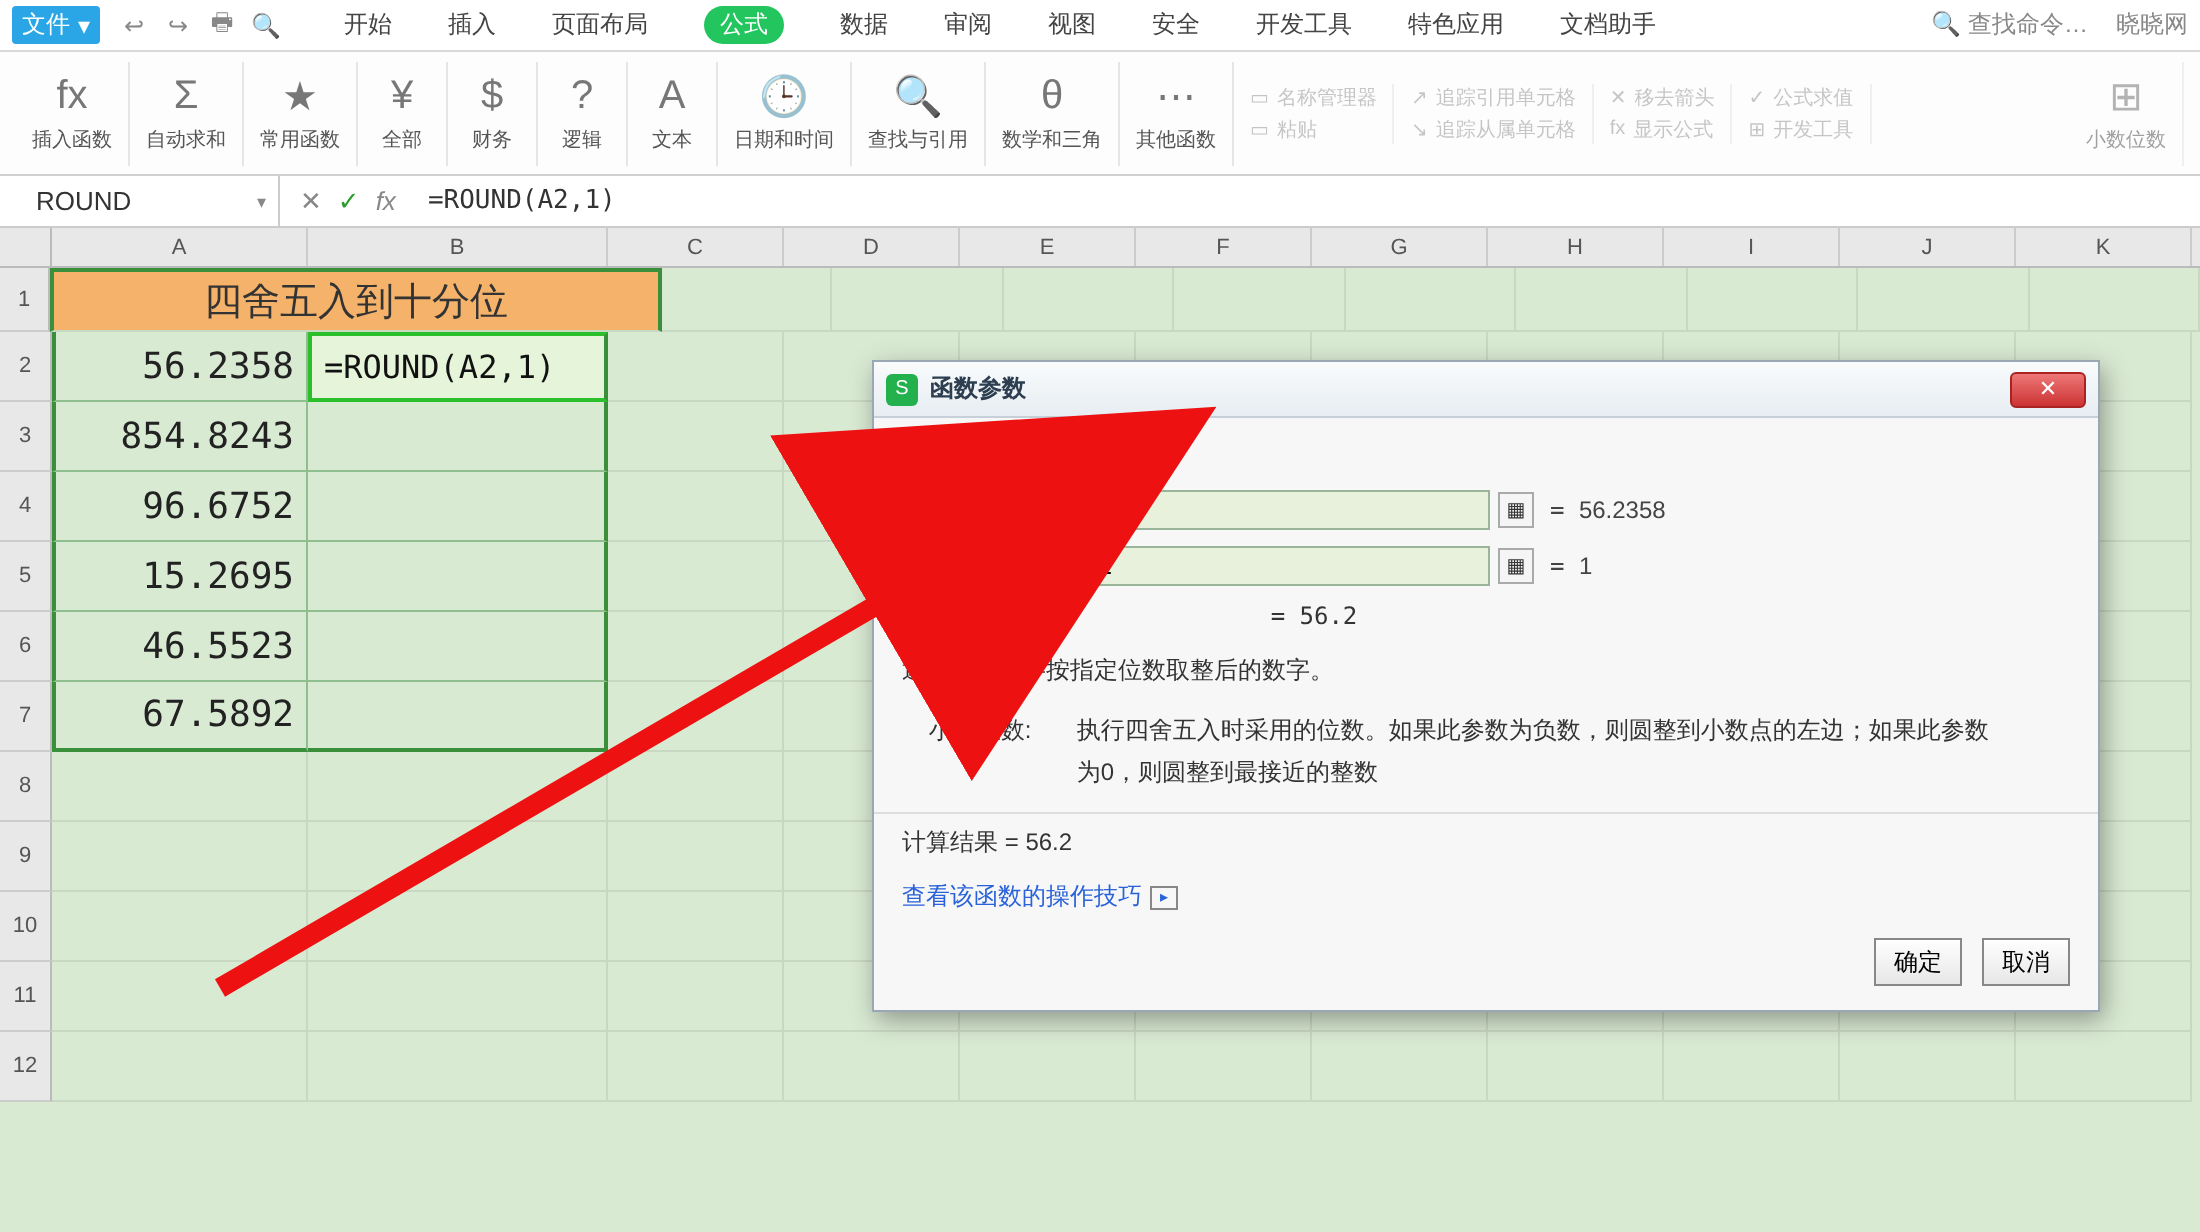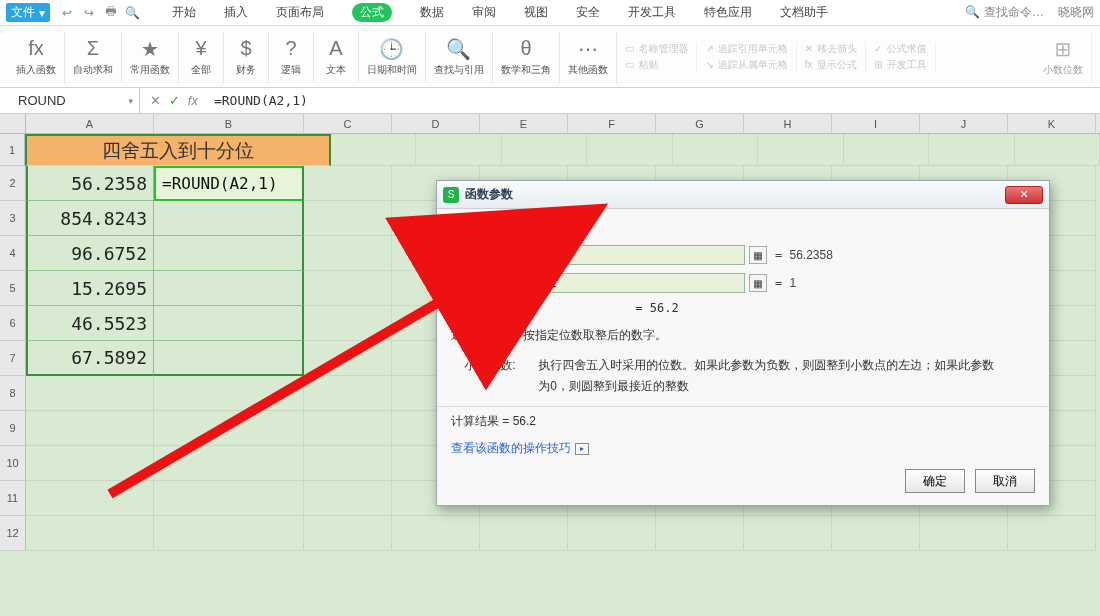--- a/index.html
+++ b/index.html
@@ -69,21 +69,21 @@
   .dlg-row .eq { margin-left:8px; font-family: Consolas, monospace; color:#444; }
   .dlg-result-row { text-align:center; padding-right:172px; font-family: Consolas, monospace; margin:2px 0 10px;}
   .dlg-desc { line-height:1.7; margin: 6px 0 10px; }
   .dlg-desc .plab { display:inline-block; width:84px; text-align:center; padding-right:6px; vertical-align:top;}
   .dlg-desc .ptxt { display:inline-block; width:460px; vertical-align:top;}
   .dlg-sep { border-top:1px solid #ddd; margin:6px -14px; }
   .dlg-calc { margin: 6px 0 10px; }
   .dlg-help { color:#2962d9; cursor:pointer; display:inline-flex; align-items:center; gap:4px;}
   .dlg-help .vicon { border:1px solid #888; width:14px; height:12px; display:inline-flex; align-items:center; justify-content:center; font-size:8px;}
   .dlg-foot { display:flex; justify-content:flex-end; gap:10px; padding: 0 14px 12px; }
-  .dlg-foot button { width:60px; height:24px; border:1px solid #888; background:linear-gradient(#fefefe,#e7e7e7); cursor:pointer; font-size:12px; }
+  .dlg-foot button { width:44px; height:24px; border:1px solid #888; background:linear-gradient(#fefefe,#e7e7e7); cursor:pointer; font-size:12px; }
 
   
   .arrow-svg { position:absolute; left:0; top:0; pointer-events:none; z-index:20; }
 </style>
 </head>
 <body>
 
 <div class="menubar">
   <div class="file-btn">
     <span>文件</span>

